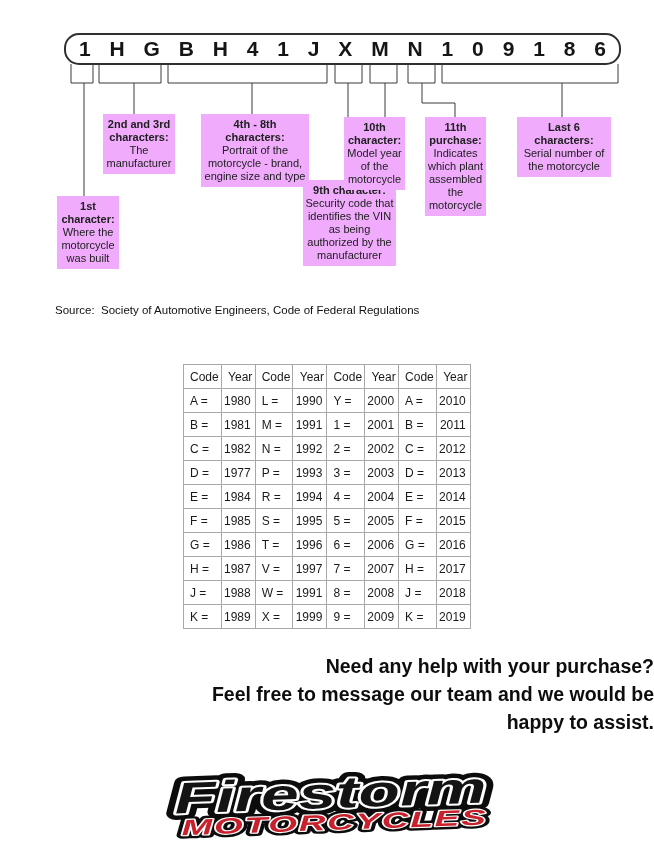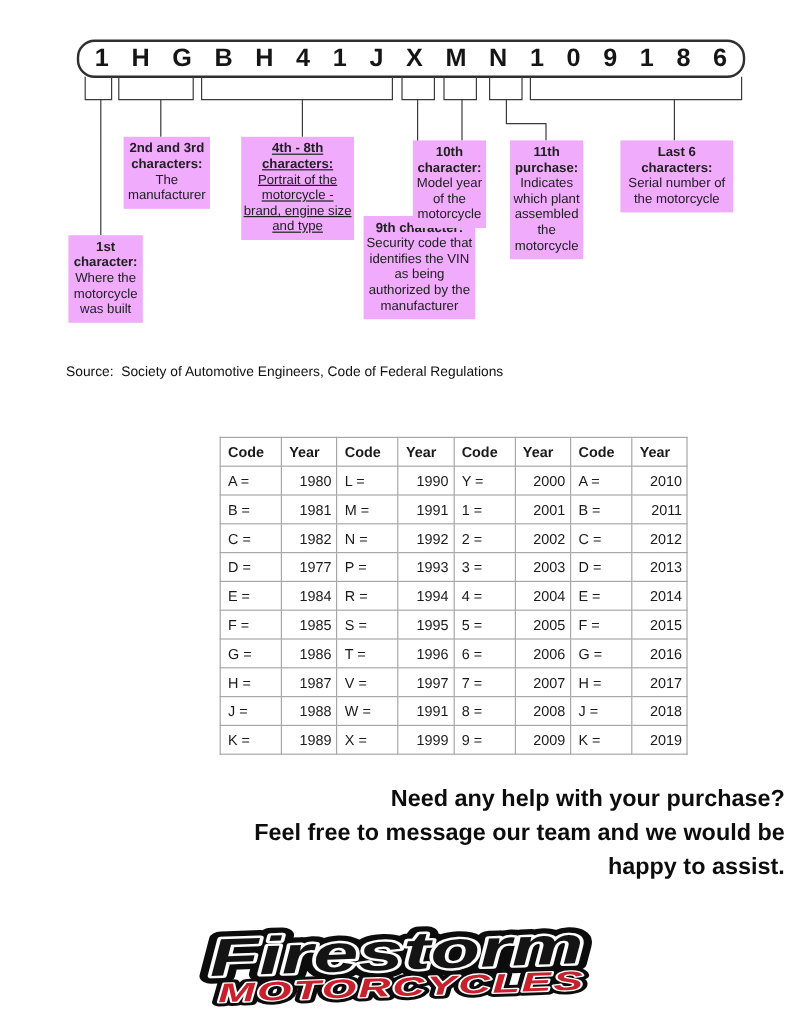--- a/index.html
+++ b/index.html
@@ -20,34 +20,34 @@
   
   .vlabel{
     position:absolute;background:#f0abfc;box-sizing:border-box;
     text-align:center;font-size:11px;line-height:13px;color:#202020;
     padding:4px 2px;
   }
   .vlabel .t{font-weight:bold;white-space:pre-line;}
   .vlabel .b{font-weight:normal;}
   .lb-1st{left:57px;top:196px;width:62px;}
   .lb-2nd3rd{left:103px;top:114px;width:72px;}
-  .lb-4th8th{left:201px;top:114px;width:94px;text-decoration:underline;}
+  .lb-4th8th{left:201px;top:114px;width:108px;}
   .lb-9th{left:303px;top:180px;width:93px;}
   .lb-10th{left:344px;top:117px;width:61px;}
   .lb-11th{left:425px;top:117px;width:61px;}
   .lb-last6{left:517px;top:117px;width:94px;}
   
   .source{position:absolute;left:55px;top:304px;font-size:11.5px;color:#111;white-space:pre;}
   
   .yeartable{
     position:absolute;left:183px;top:364px;border-collapse:collapse;
     font-size:12px;color:#1a1a1a;
   }
   .yeartable th,.yeartable td{border:1px solid #a8a8a8;height:17px;}
-  .yeartable th{font-weight:bold;text-align:center;padding:3px 14px 3px 6px;}
+  .yeartable th{font-weight:normal;text-align:center;padding:3px 2px 3px 6px;}
   .yeartable td.code{text-align:left;padding:3px 2px 3px 6px;min-width:28px;}
   .yeartable td.year{text-align:right;padding:3px 4px 3px 2px;min-width:27px;}
   
   .help{
     position:absolute;left:0;top:652px;width:654px;text-align:right;
     font-weight:bold;font-size:19.5px;line-height:28px;color:#0d0d0d;
   }
   
   .logo{position:absolute;left:148px;top:760px;}
   .logo text{font-family:"Liberation Sans",sans-serif;font-style:italic;font-weight:bold;}

